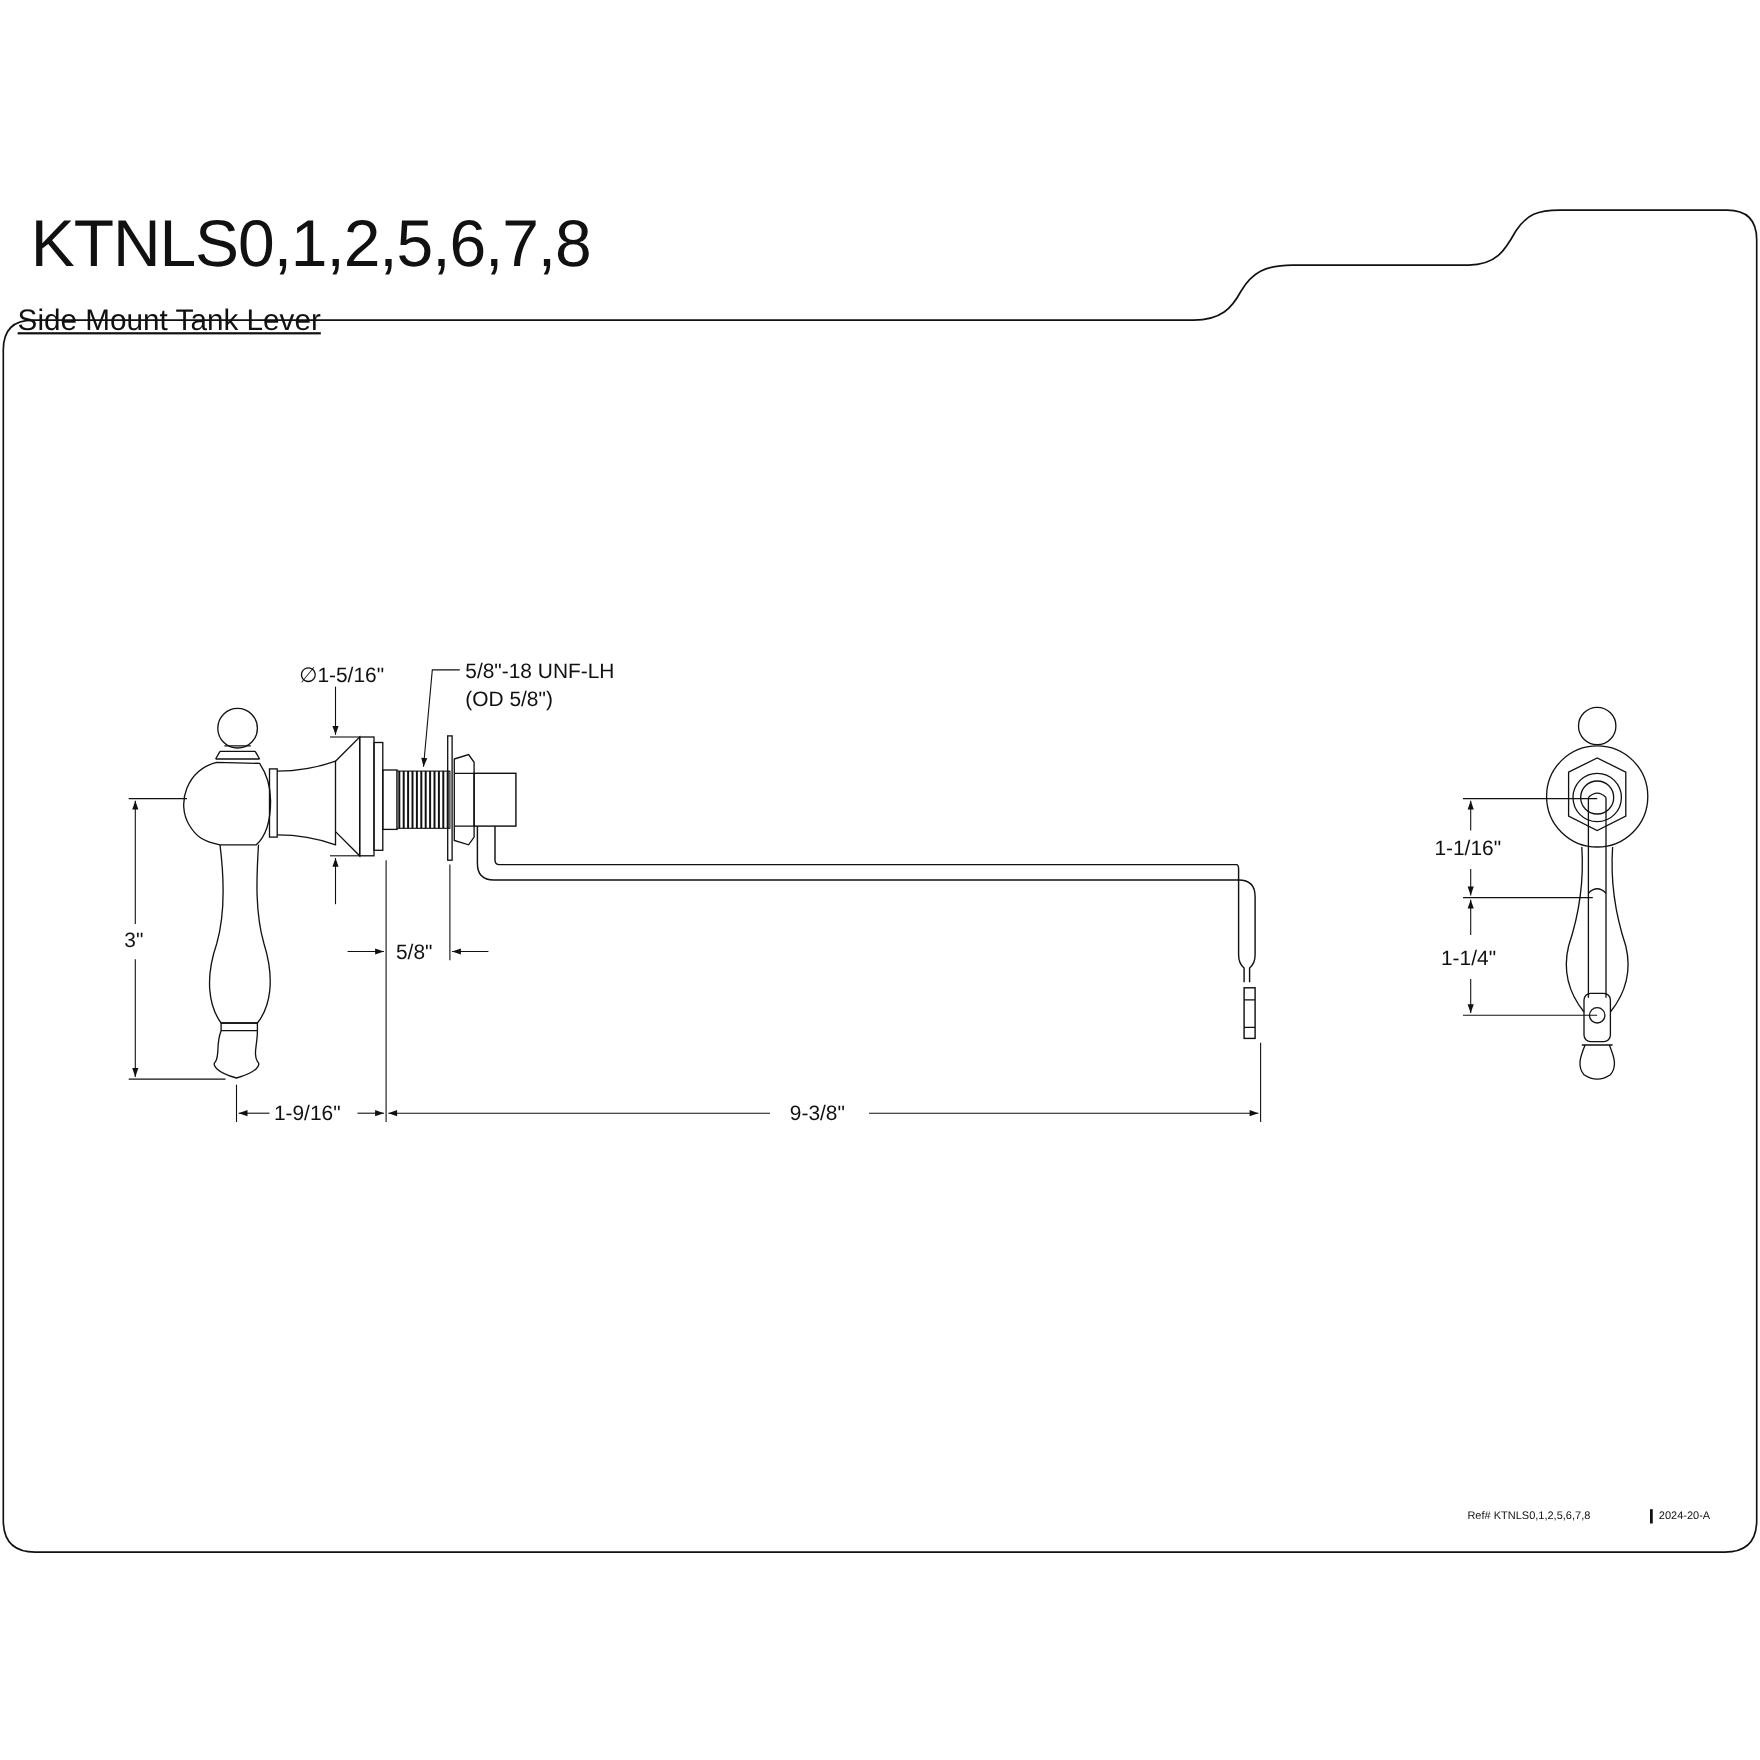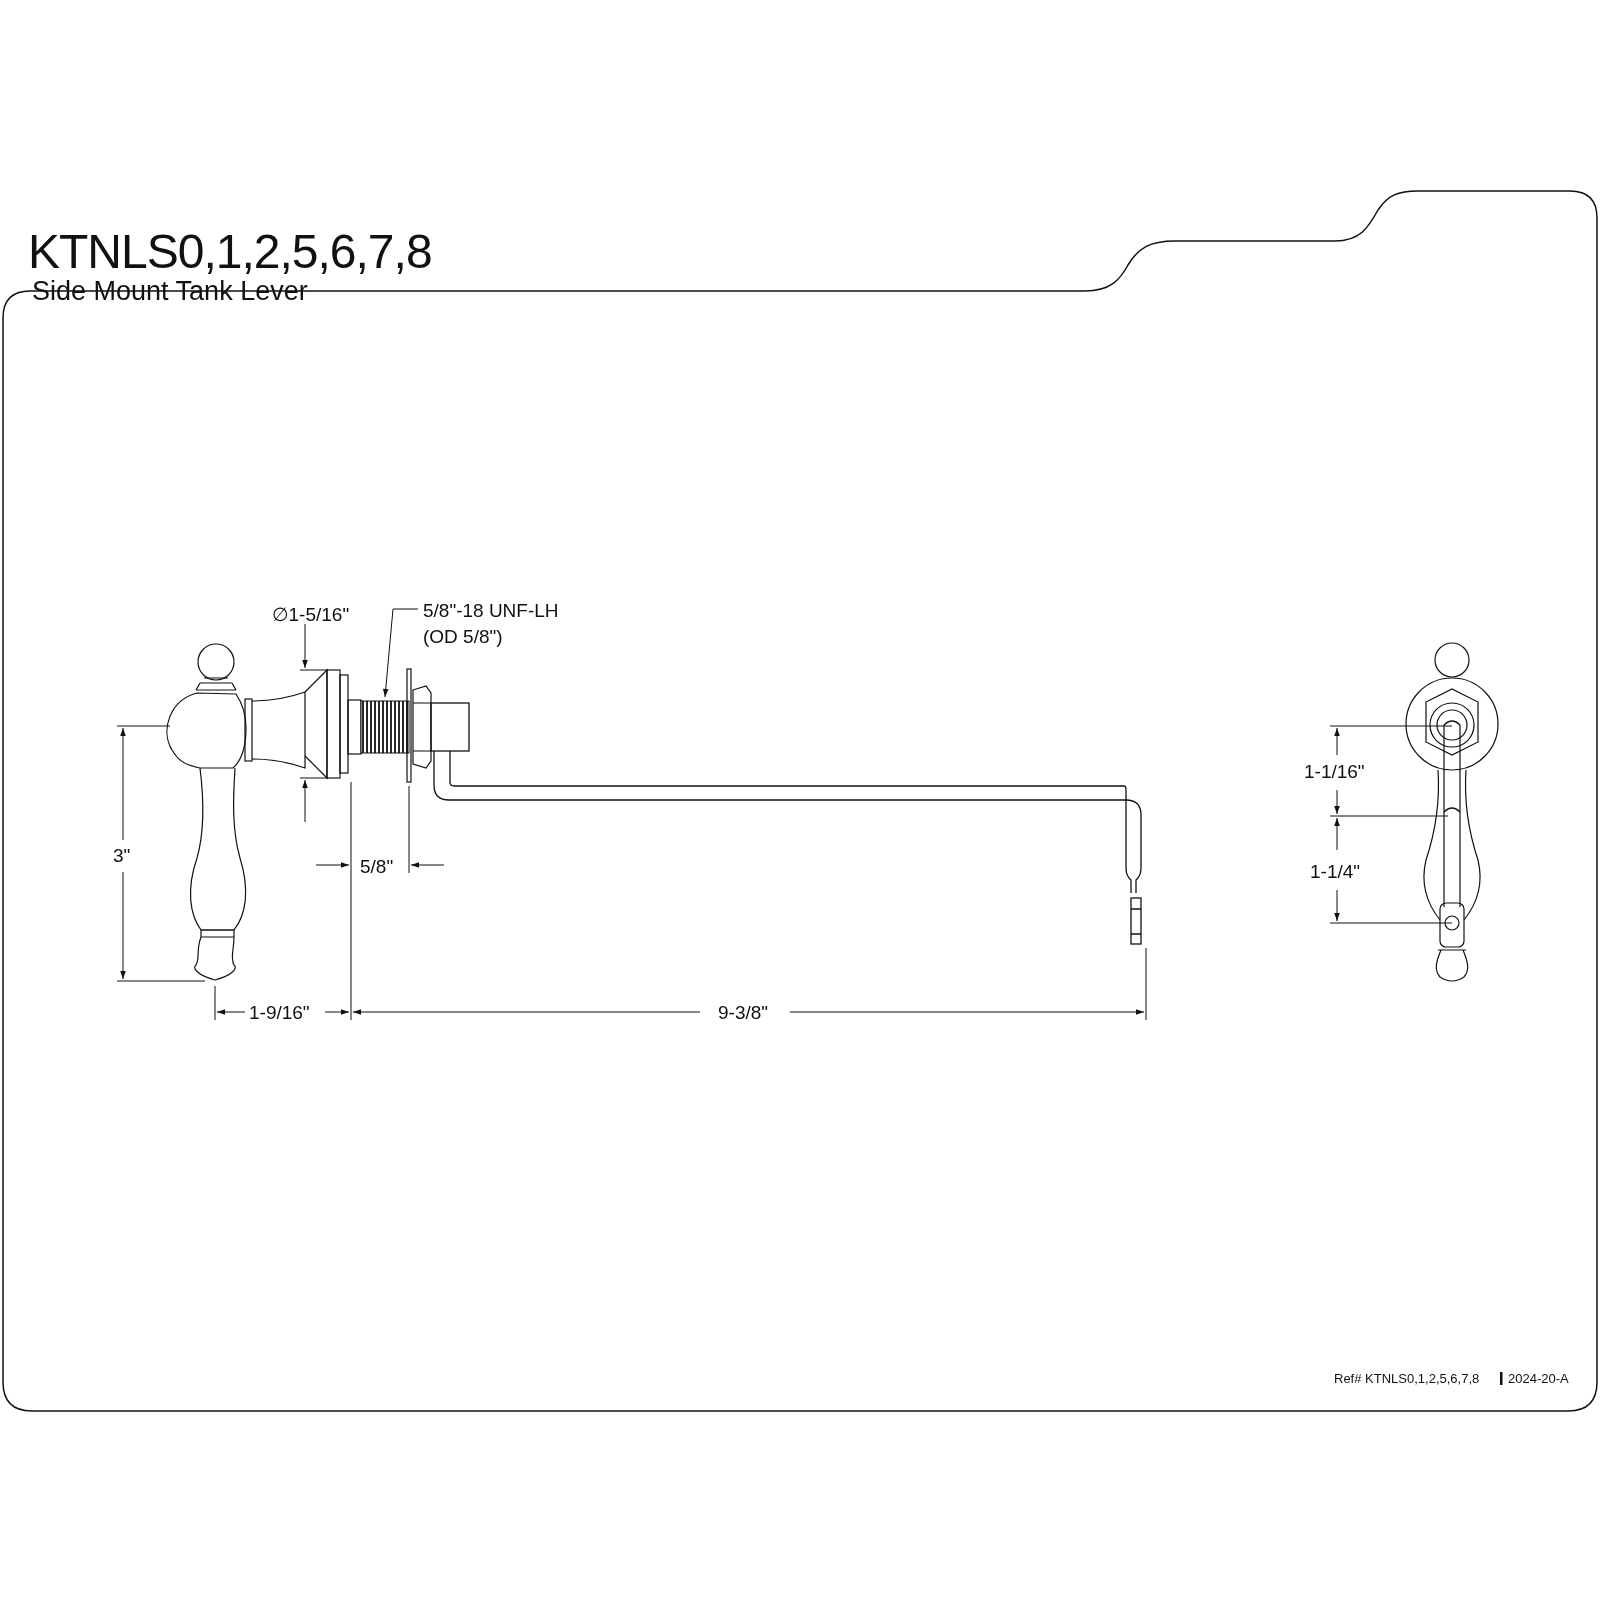--- a/index.html
+++ b/index.html
@@ -1,19 +1,19 @@
 <!DOCTYPE html>
 <html><head>
 <meta charset="utf-8">
 <style>
   html, body { margin:0; padding:0; background:#ffffff; }
   body { width:1600px; height:1600px; position:relative; overflow:hidden; font-family:"Liberation Sans", sans-serif; color:#111; }
-  .title { position:absolute; left:28px; top:222px; font-size:48px; line-height:60px; letter-spacing:-1px; font-weight:normal; }
-  .subtitle { position:absolute; left:32px; top:278px; font-size:27px; line-height:27px; }
-  .ref { position:absolute; left:1334px; top:1372px; font-size:13px; line-height:14px; }
+  .title { position:absolute; left:28px; top:192px; font-size:60px; line-height:60px; letter-spacing:-1px; font-weight:normal; }
+  .subtitle { position:absolute; left:16px; top:278px; font-size:27px; line-height:27px;text-decoration:underline; }
+  .ref { position:absolute; left:1334px; top:1372px; font-size:10px; line-height:14px; }
   svg.drawing { position:absolute; left:0; top:0; }
   .dim { position:absolute; font-size:19px; line-height:19px; background:#fff; padding:0 2px; }
 </style>
 </head>
 <body>
 
 <svg class="drawing" width="1600" height="1600" viewBox="0 0 1600 1600" xmlns="http://www.w3.org/2000/svg" fill="none" stroke="#111" stroke-width="1.3">
   <defs>
     <marker id="ar" viewBox="0 0 10 10" refX="10" refY="5" markerWidth="14" markerHeight="8" orient="auto-start-reverse" markerUnits="userSpaceOnUse">
       <path d="M0,1.5 L10,5 L0,8.5 z" fill="#111" stroke="none"></path>

